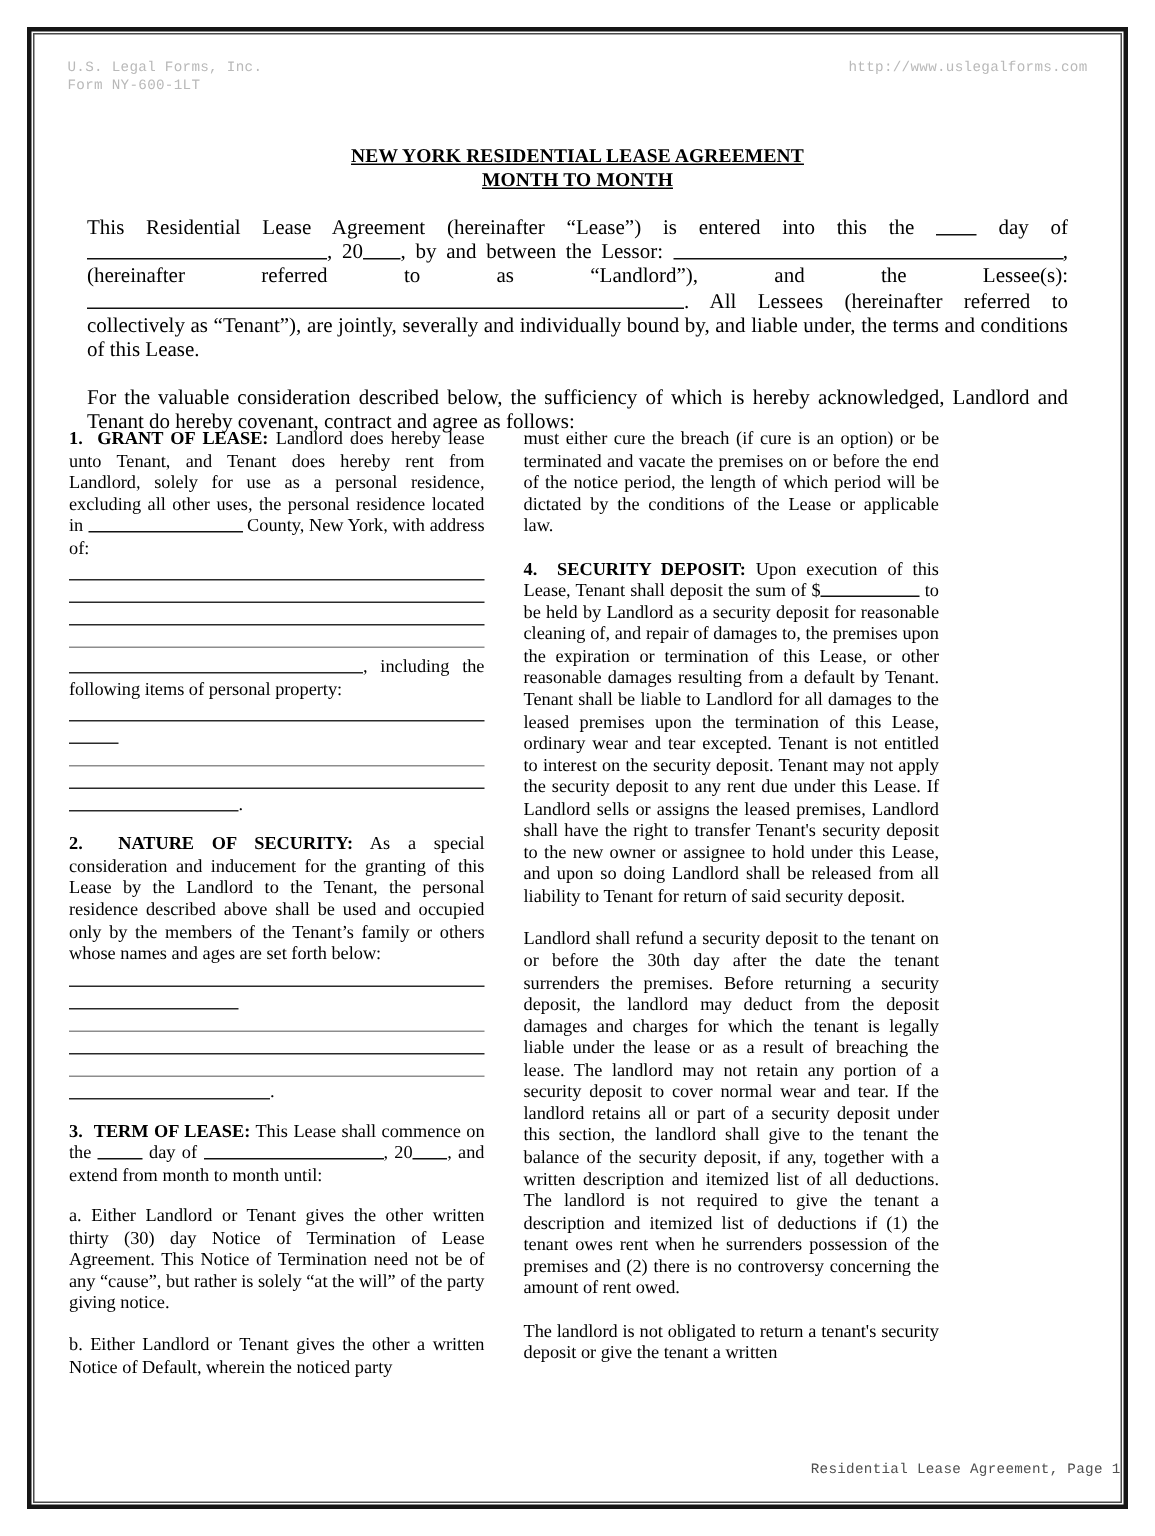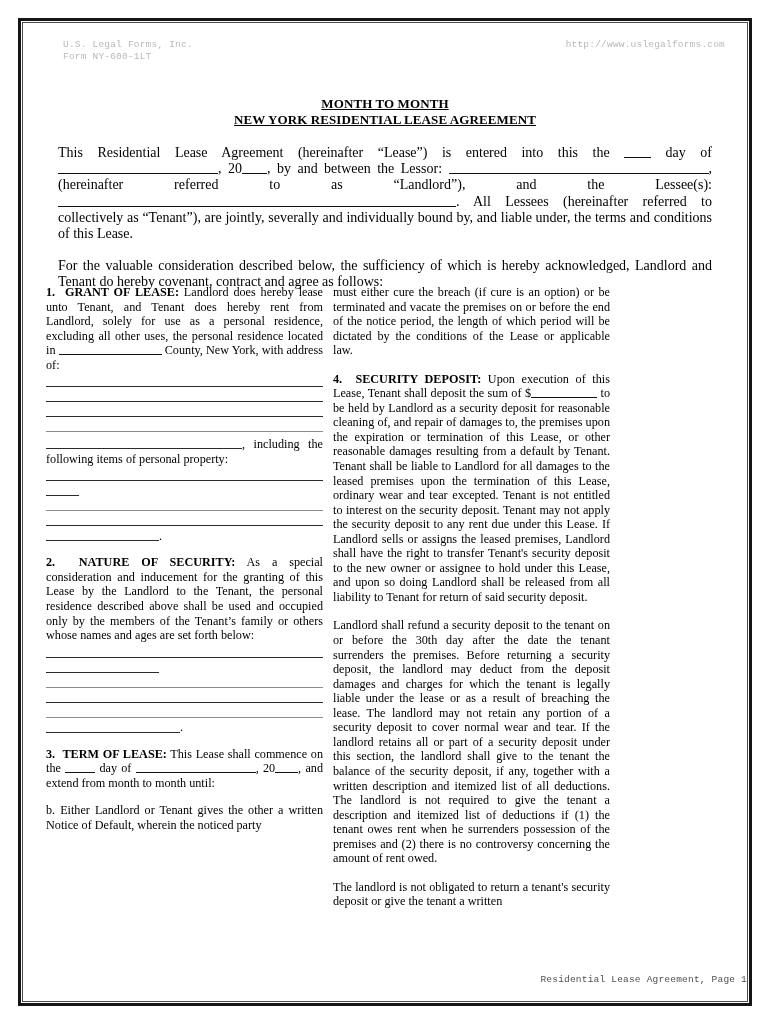--- a/index.html
+++ b/index.html
@@ -48,21 +48,21 @@
   .doc-head {
     font-family: "Liberation Mono", "DejaVu Sans Mono", monospace;
     font-size: 9.5px;
     line-height: 12px;
     color: #b9b9b9;
     letter-spacing: 0.2px;
     display: flex;
     justify-content: space-between;
     align-items: flex-start;
   }
-  .doc-head .left { white-space: pre; margin-left: 18px; }
+  .doc-head .left { white-space: pre; }
   .doc-head .right { white-space: pre; padding-top: 0px; }
 
   .doc-foot {
     position: absolute;
     left: 0;
     right: 0;
     bottom: 16px;
     text-align: right;
     font-family: "Liberation Mono", "DejaVu Sans Mono", monospace;
     font-size: 9.5px;
@@ -113,21 +113,21 @@
   .fill.w-mon3  { width: 120px; }
   .fill.w-yr3   { width: 23px; }
 
   
   .cols {
     position: absolute;
     left: 23px;
     top: 262px;
     width: 688px;
     display: flex;
-    gap: 10px;
+    gap: 26px;
   }
   .col {
     width: 277px;
     font-size: 12.2px;
     line-height: 14.55px;
     text-align: justify;
   }
   .col p { margin: 0; }
   .col p + p { margin-top: 0px; }
   .col .gap { margin-top: 14px; }
@@ -166,22 +166,22 @@
 <div class="page">
   <div class="page-inner">
     <div class="page-content">
 
       <div class="doc-head">
         <div class="left"><span>U.S. Legal Forms, Inc.</span><br><span>Form NY-600-1LT</span></div>
         <div class="right">http://www.uslegalforms.com</div>
       </div>
 
       <div class="title-block">
+        <div class="t">NEW YORK RESIDENTIAL LEASE AGREEMENT</div>
         <div class="t">MONTH TO MONTH</div>
-        <div class="t">NEW YORK RESIDENTIAL LEASE AGREEMENT</div>
       </div>
 
       <div class="intro">
         <p class="p1"><span>This Residential Lease Agreement (hereinafter “Lease”) is entered into this the </span><span class="fill w-day"></span><span> day of </span><span class="fill w-month"></span><span>, 20</span><span class="fill w-yr"></span><span>, by and between the Lessor: </span><span class="fill w-lessor"></span><span>, (hereinafter referred to as “Landlord”), and the Lessee(s): </span><span class="fill w-lessee"></span><span>. All Lessees (hereinafter referred to collectively as “Tenant”), are jointly, severally and individually bound by, and liable under, the terms and conditions of this Lease.</span></p>
         <p class="p2">For the valuable consideration described below, the sufficiency of which is hereby acknowledged, Landlord and Tenant do hereby covenant, contract and agree as follows:</p>
       </div>
 
       <div class="cols">
 
         <div class="col">
@@ -211,20 +211,21 @@
           <div class="rule light"></div>
           <div class="rule"></div>
           <div class="rule light"></div>
           <div class="rule-row">
             <div class="rule short-lg"></div>
             <span class="rule-dot" style="left:134px;right:auto;">.</span>
           </div>
 
           <p class="gap"><span class="sec-num">3.</span>&nbsp;&nbsp;<span class="sec-head">TERM OF LEASE:</span><span> This Lease shall commence on the </span><span class="fill w-day3"></span><span> day of </span><span class="fill w-mon3"></span><span>, 20</span><span class="fill w-yr3"></span><span>, and extend from month to month until:</span></p>
 
+          <p class="gap-sm">a. Either Landlord or Tenant gives the other written thirty (30) day Notice of Termination of Lease Agreement. This Notice of Termination need not  be of any “cause”, but rather is solely “at the will” of the party giving notice.</p>
 
           <p class="gap-sm">b. Either Landlord or Tenant gives the other a written Notice of Default, wherein the noticed party</p>
         </div>
 
         <div class="col">
 
           <p>must either cure the breach (if cure is an option) or be terminated and vacate the premises on or before the end of the notice period, the length of which period will be dictated by the conditions of the Lease or applicable law.</p>
 
           <p class="gap"><span class="sec-num">4.</span>&nbsp;&nbsp;<span class="sec-head">SECURITY DEPOSIT:</span><span> Upon execution of this Lease, Tenant shall deposit the sum of $</span><span class="fill w-dollar"></span><span> to be held by Landlord as a security deposit for reasonable cleaning of, and repair of damages to, the premises upon the expiration or termination of this Lease, or other reasonable damages resulting from a default by Tenant.  Tenant shall be liable to Landlord for all damages to the leased premises upon the termination of this Lease, ordinary wear and tear excepted.  Tenant is not entitled to interest on the security deposit.  Tenant may not apply the security deposit to any rent due under this Lease.  If Landlord sells or assigns the leased premises, Landlord shall have the right to transfer Tenant's security deposit to the new owner or assignee to hold under this Lease, and upon so doing Landlord shall be released from all liability to Tenant for return of said security deposit.</span></p>
 

